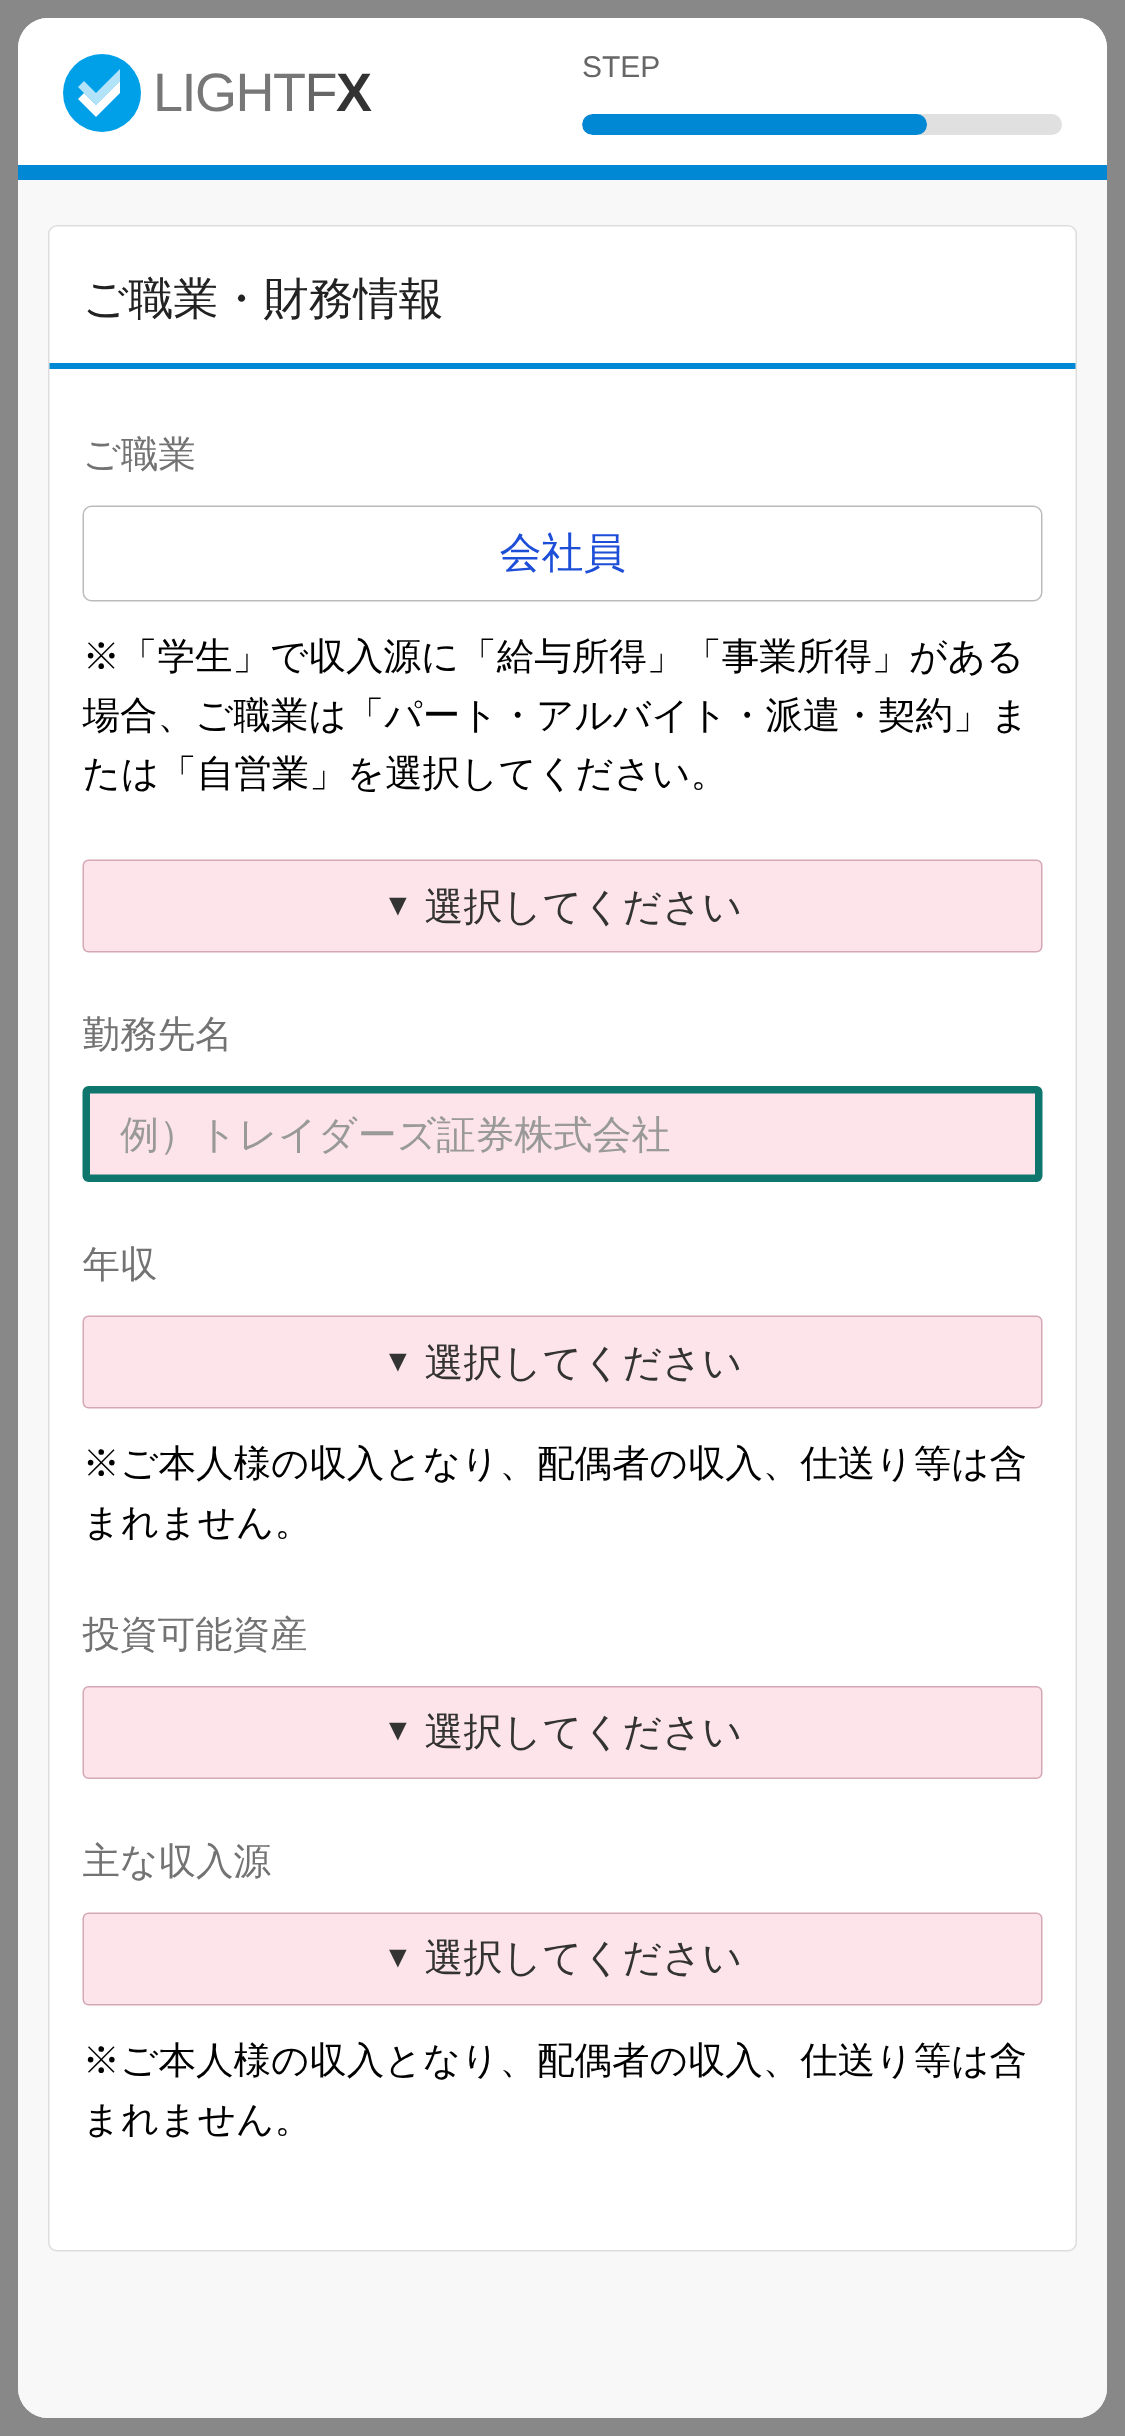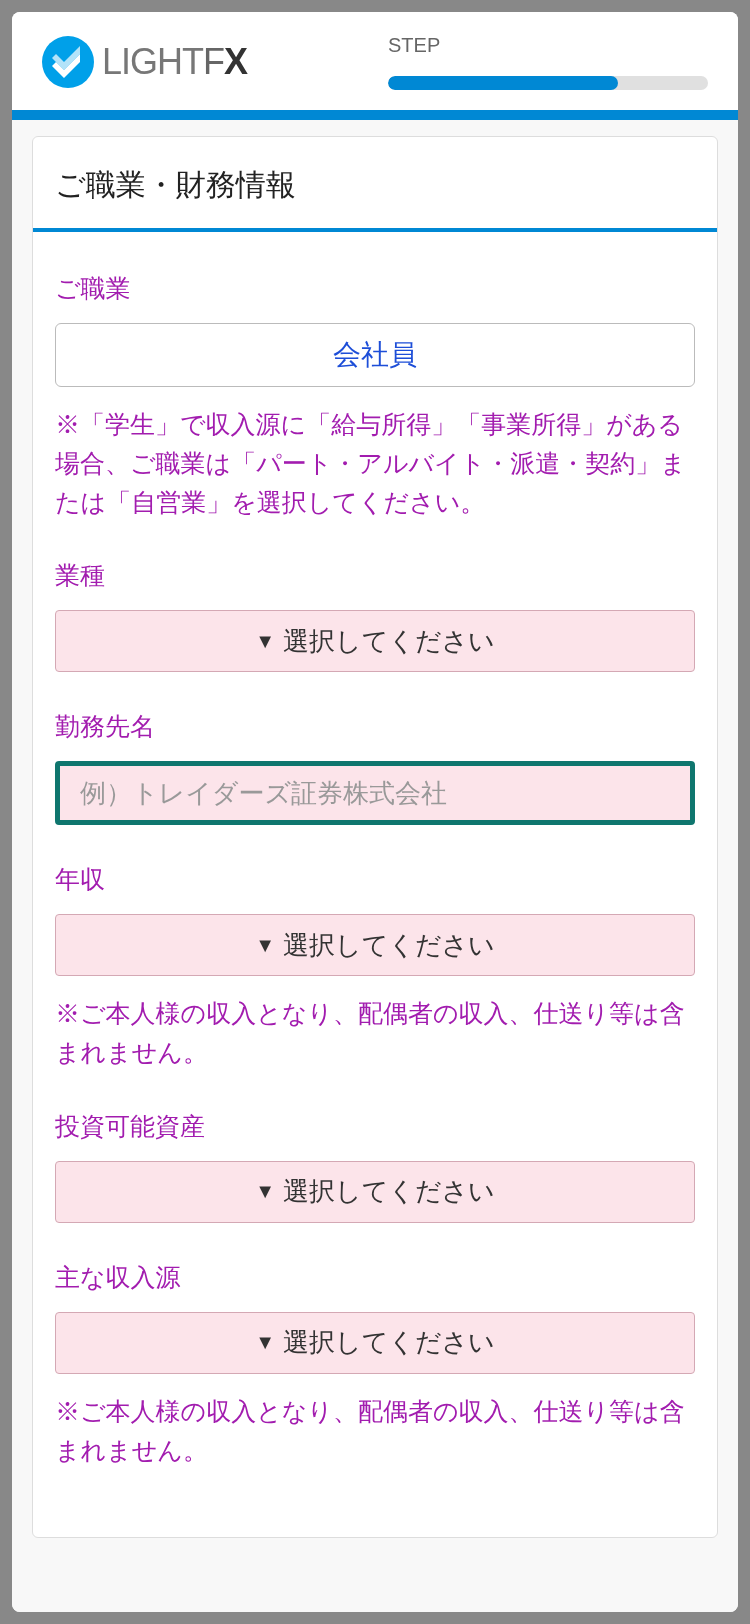--- a/index.html
+++ b/index.html
@@ -12,21 +12,21 @@
       background: #888;
       width: 750px;
       height: 1624px;
       overflow: hidden;
       padding: 12px;
     }
     .device-frame {
       width: 100%;
       height: 100%;
       background: #fff;
-      border-radius: 8px;
+      border-radius: 20px;
       overflow: hidden;
       position: relative;
     }
     .header {
       display: flex;
       align-items: center;
       padding: 22px 30px 12px 30px;
       background: #fff;
     }
     .logo {
@@ -87,21 +87,21 @@
       border-radius: 7px;
       width: 72%;
     }
     .blue-divider {
       height: 10px;
       background: #0088d4;
       margin-top: 8px;
     }
     .content {
       background: #f8f8f8;
-      padding: 16px 20px;
+      padding: 30px 20px;
       height: calc(100% - 108px);
       overflow-y: auto;
     }
     .card {
       background: #fff;
       border: 1px solid #ddd;
       border-radius: 6px;
       margin-bottom: 30px;
     }
     .section-title {
@@ -112,21 +112,21 @@
       border-bottom: 4px solid #0088d4;
     }
     .card-body {
       padding: 40px 22px 30px 22px;
     }
     .field-group {
       margin-bottom: 38px;
     }
     .field-label {
       font-size: 25px;
-      color: #a21caf;
+      color: #737373;
       margin-bottom: 18px;
       display: block;
     }
     .select-white {
       width: 100%;
       height: 64px;
       background: #fff;
       border: 1px solid #bbb;
       border-radius: 6px;
       font-size: 28px;
@@ -161,21 +161,21 @@
       font-size: 26px;
       color: #333;
       padding: 0 20px;
       outline: none;
     }
     .input-pink::placeholder {
       color: #999;
     }
     .note {
       font-size: 25px;
-      color: #a21caf;
+      color: #000000;
       line-height: 1.55;
       margin-top: 18px;
     }
     .dropdown-arrow {
       font-size: 20px;
     }
   </style>
 </head>
 <body>
 
@@ -208,21 +208,20 @@
 
         <div class="field-group">
           <label class="field-label">ご職業</label>
           <div class="select-white">
             <span>会社員</span>
           </div>
           <div class="note">※「学生」で収入源に「給与所得」「事業所得」がある場合、ご職業は「パート・アルバイト・派遣・契約」または「自営業」を選択してください。</div>
         </div>
 
         <div class="field-group">
-          <label class="field-label">業種</label>
           <div class="select-pink">
             <span class="dropdown-arrow">▼</span>
             <span>選択してください</span>
           </div>
         </div>
 
         <div class="field-group">
           <label class="field-label">勤務先名</label>
           <input type="text" class="input-pink" placeholder="例）トレイダーズ証券株式会社" style="">
         </div>

